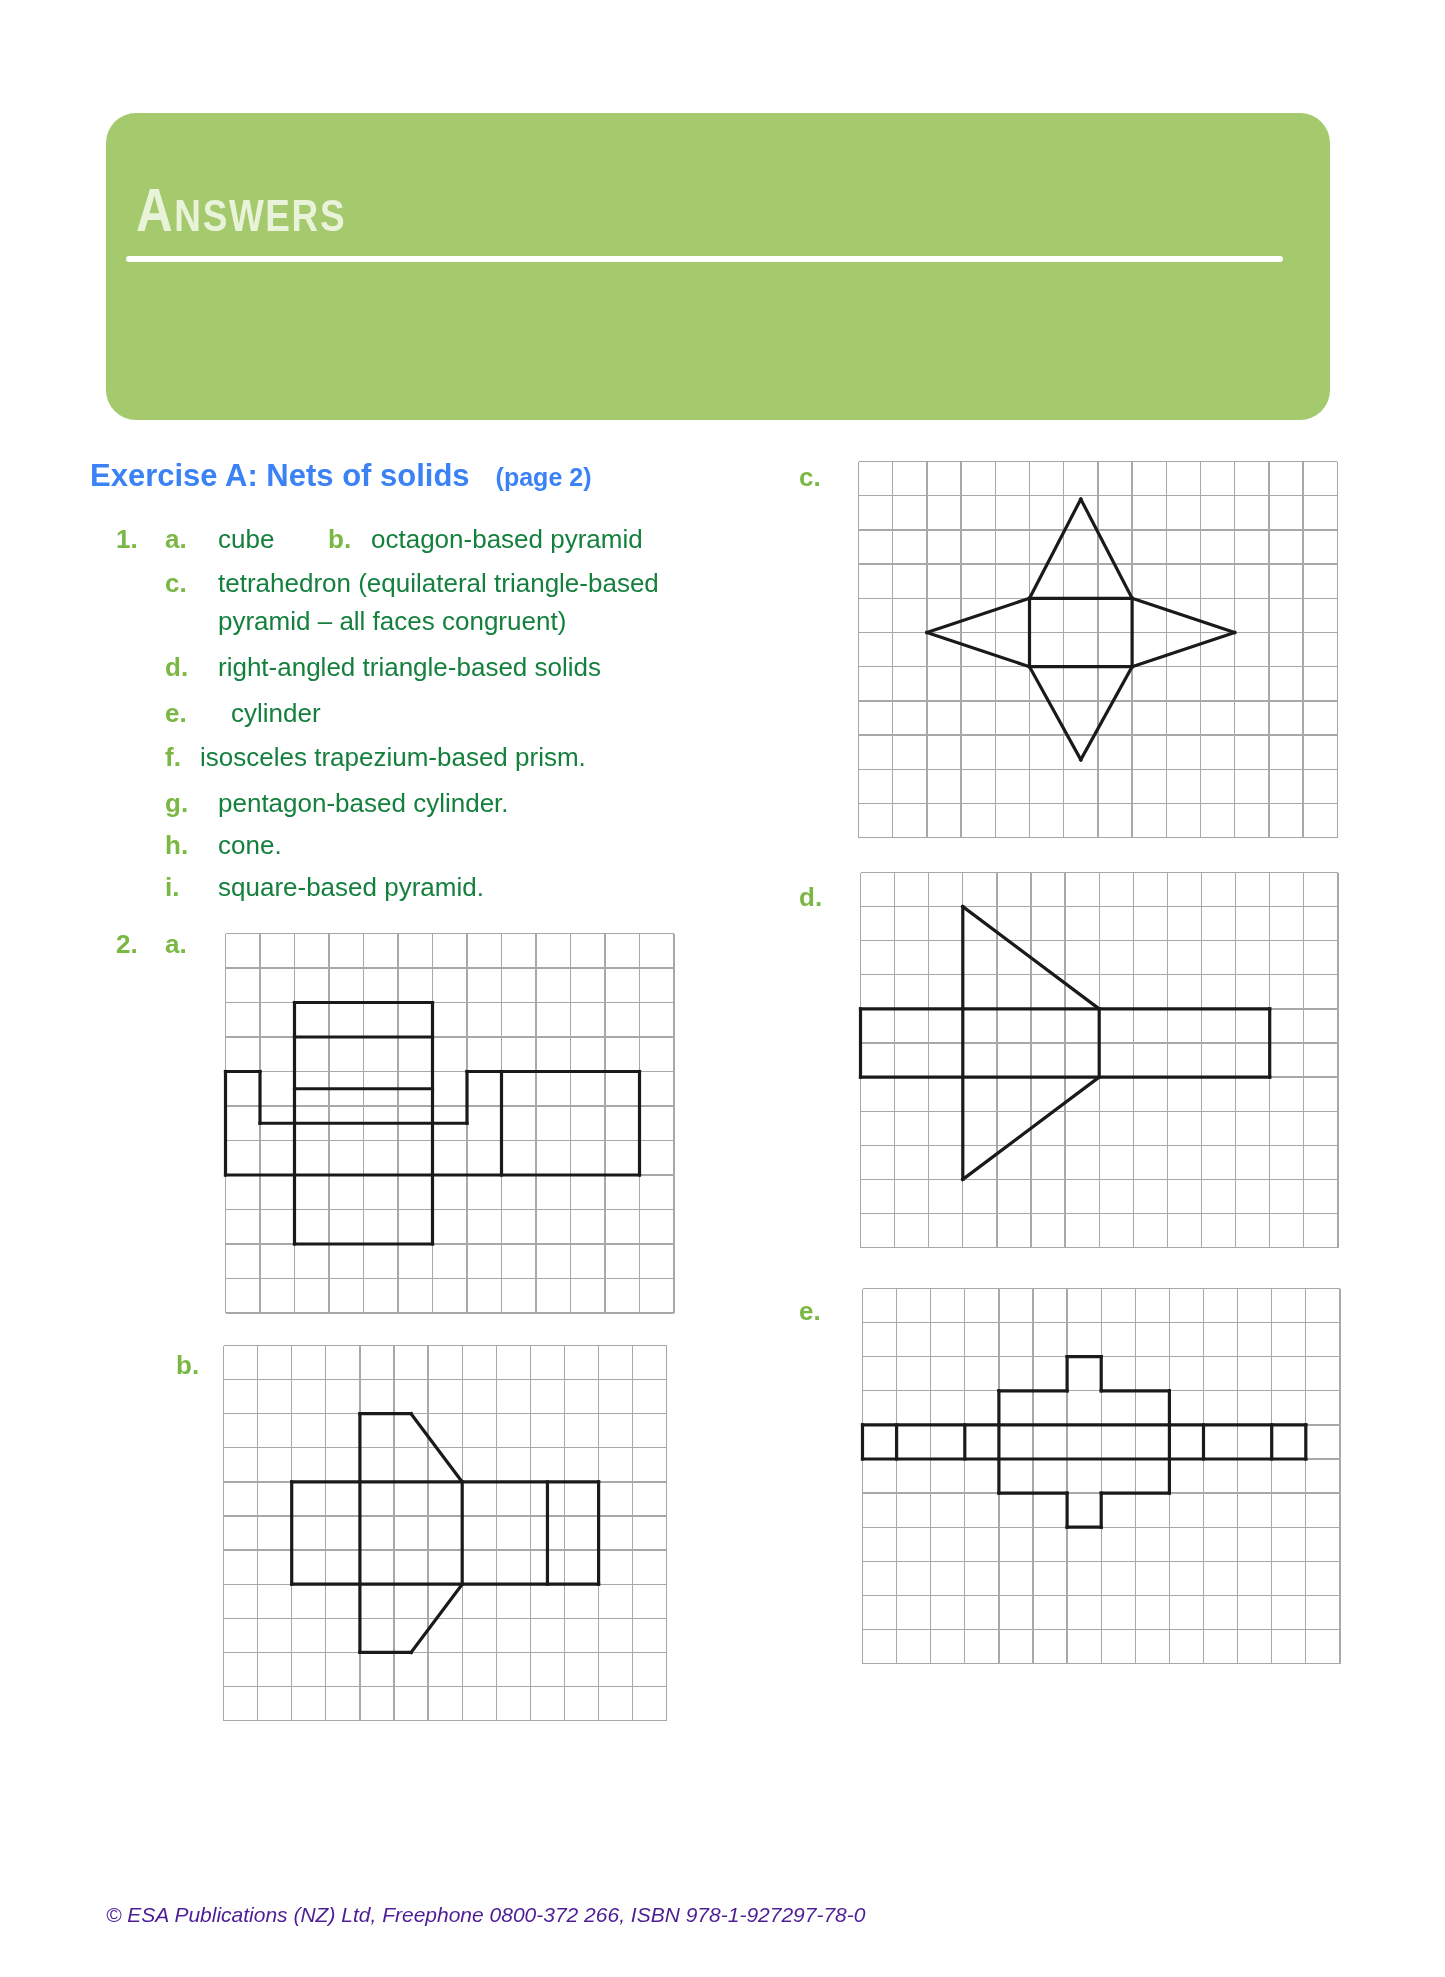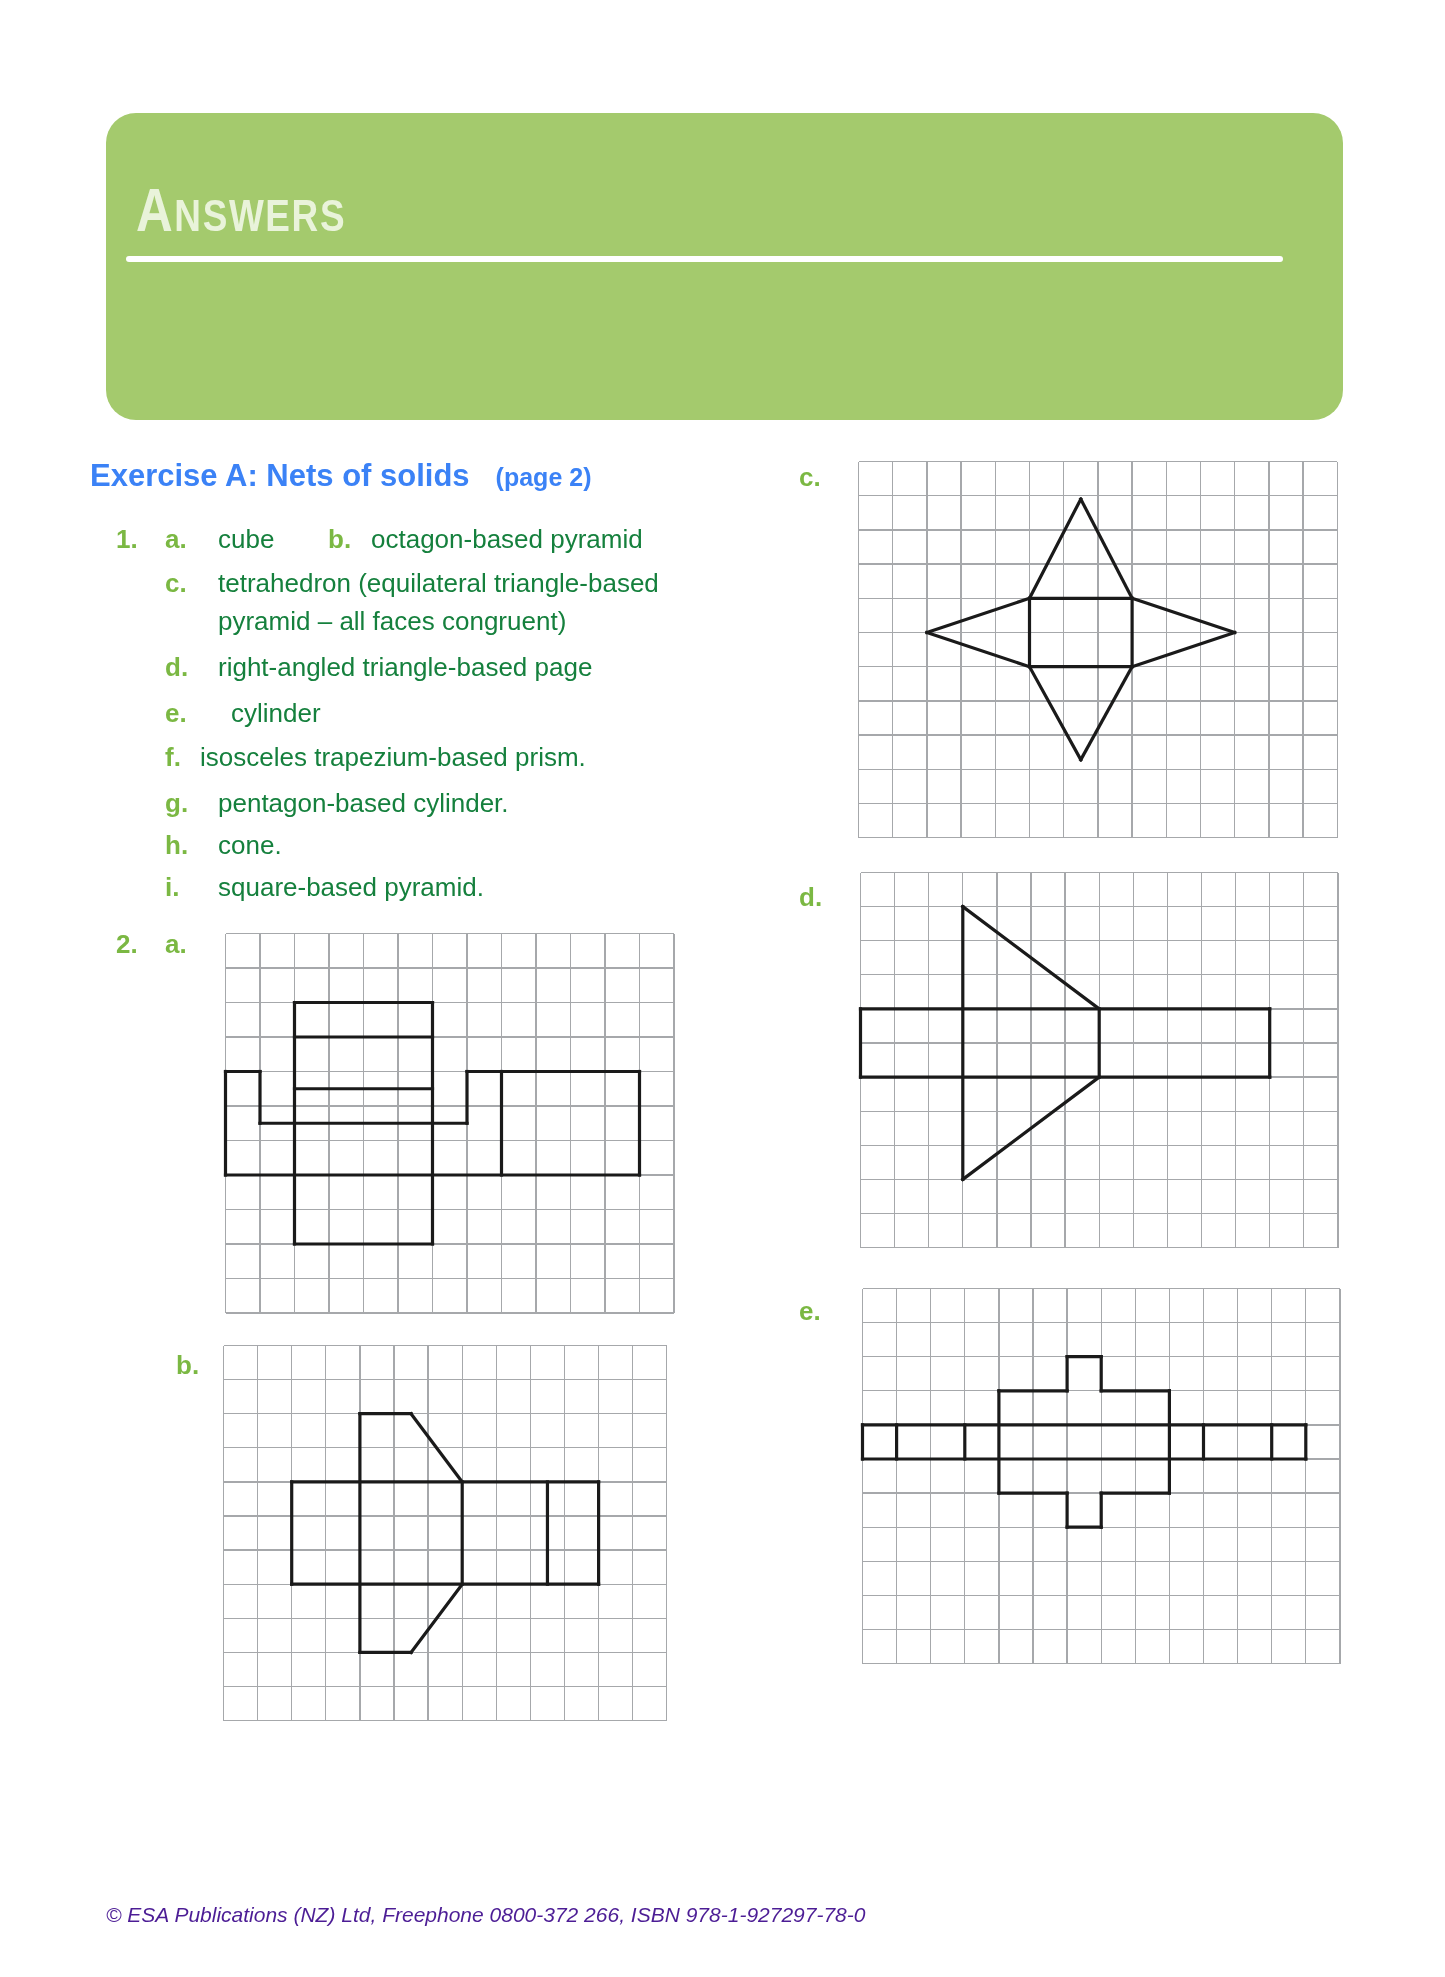--- a/index.html
+++ b/index.html
@@ -2,21 +2,21 @@
 <html><head>
 <meta charset="utf-8">
 <style>
   html,body{margin:0;padding:0;background:#e8e8e8;}
   .page{
     position:relative;width:1445px;height:1977px;background:#ffffff;
     font-family:"Liberation Sans",sans-serif;overflow:hidden;margin:0 auto;
   }
   .header-box{
     position:absolute;left:106px;top:113px;width:1224px;height:307px;
-    background:#a4ca6d;border-radius:30px;padding-left:13px;
+    background:#a4ca6d;border-radius:30px;
   }
   .hdr-title{
     position:absolute;left:30px;top:60px;color:#e9f3da;font-weight:bold;
     transform:scaleX(.82);transform-origin:left top;letter-spacing:2px;line-height:1.2;
     white-space:nowrap;
   }
   .t-init{font-size:62px;}
   .t-rest{font-size:45px;}
   .hdr-rule{
     position:absolute;left:20px;top:143px;width:1157px;height:6px;background:#ffffff;border-radius:3px;
@@ -47,21 +47,21 @@
   <span class="num" style="left:116px;top:520px">1.</span>
   <span class="lbl" style="left:165px;top:520px">a.</span>
   <span class="txt" style="left:218px;top:520px">cube</span>
   <span class="lbl" style="left:328px;top:520px">b.</span>
   <span class="txt" style="left:371px;top:520px">octagon-based pyramid</span>
 
   <span class="lbl" style="left:165px;top:564px">c.</span>
   <span class="txt wrap" style="left:218px;top:564px">tetrahedron (equilateral triangle-based pyramid – all faces congruent)</span>
 
   <span class="lbl" style="left:165px;top:648px">d.</span>
-  <span class="txt" style="left:218px;top:648px">right-angled triangle-based page</span>
+  <span class="txt" style="left:218px;top:648px">right-angled triangle-based solids</span>
 
   <span class="lbl" style="left:165px;top:694px">e.</span>
   <span class="txt" style="left:231px;top:694px">cylinder</span>
 
   <span class="lbl" style="left:165px;top:738px">f.</span>
   <span class="txt" style="left:200px;top:738px">isosceles trapezium-based prism.</span>
 
   <span class="lbl" style="left:165px;top:784px">g.</span>
   <span class="txt" style="left:218px;top:784px">pentagon-based cylinder.</span>
 

